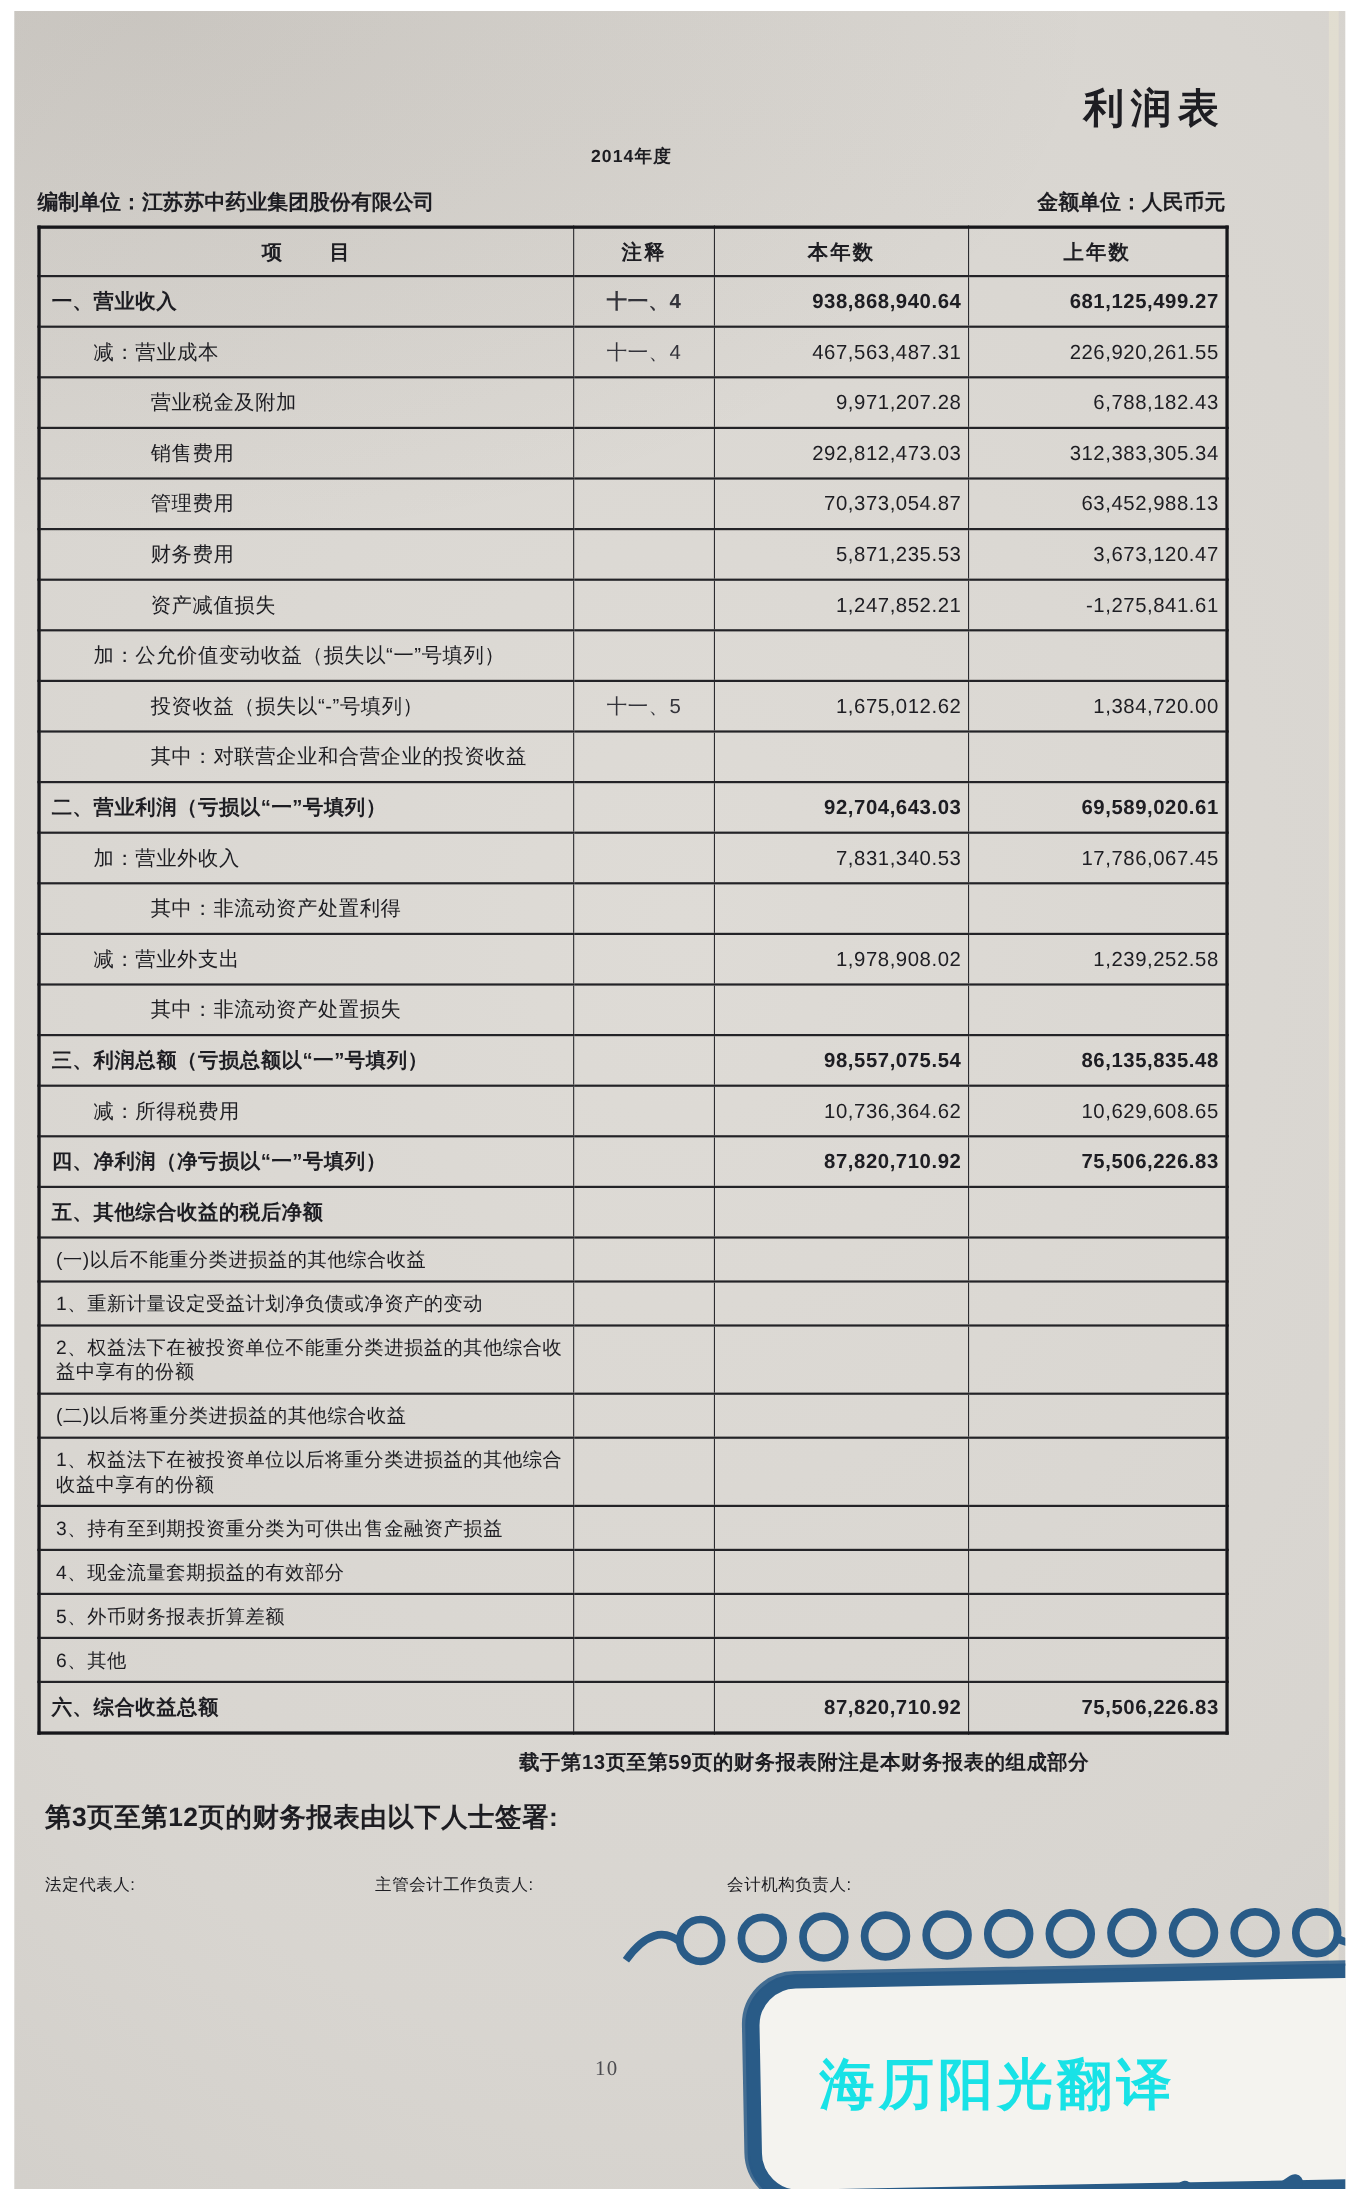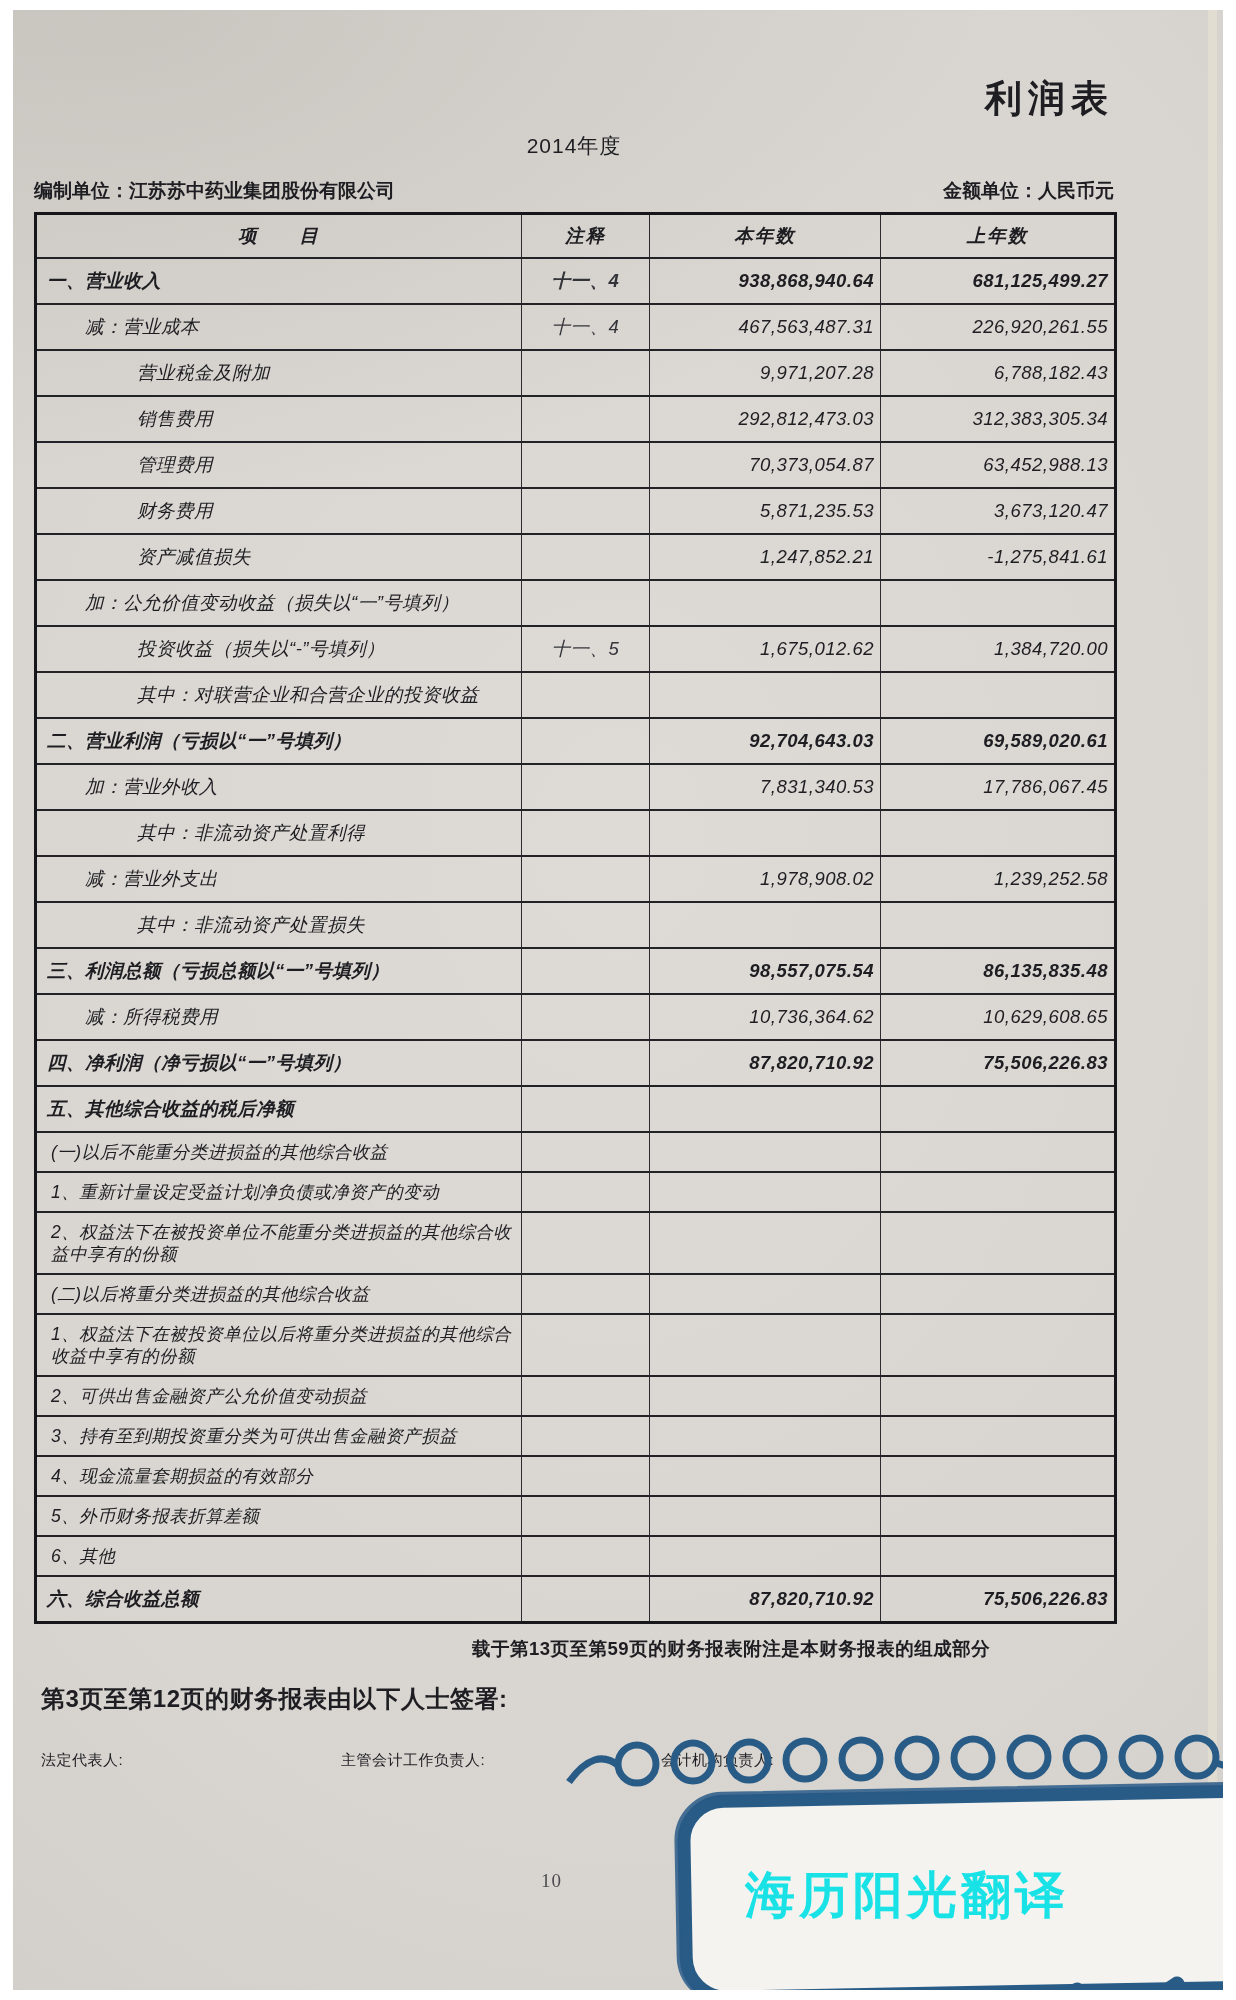--- a/index.html
+++ b/index.html
@@ -19,30 +19,29 @@
   .paper::after{ 
     content:"";position:absolute;top:0;right:6px;width:9px;height:100%;
     background:#e9e3d2;opacity:.55;
   }
   .title{
     margin:64px 0 0 21px;width:1080px;text-align:right;
     font-size:37px;font-weight:bold;letter-spacing:6px;
   }
   .subtitle{
     margin:8px 0 0 21px;width:1080px;text-align:center;
-    font-size:21px;font-weight:normal;letter-spacing:1px;
+    font-size:16px;font-weight:bold;letter-spacing:1px;
   }
   .meta{
     margin:18px 0 0 21px;width:1080px;display:flex;justify-content:space-between;
     font-size:19px;font-weight:bold;
   }
   table.statement{
     margin:8px 0 0 21px;width:1080px;border-collapse:collapse;table-layout:fixed;
     border:3px solid #17171b;
-    font-style:italic;
   }
   table.statement th,table.statement td{
     border-top:2px solid #232327;border-bottom:2px solid #232327;
     border-left:1.5px solid #2c2c30;border-right:1.5px solid #2c2c30;
     font-size:18.5px;letter-spacing:.5px;line-height:24px;
     vertical-align:middle;padding:10px 6px;
     overflow:hidden;
   }
   table.statement th{font-weight:bold;padding:9px 6px;letter-spacing:2px;}
   col.w-item{width:486px;}col.w-note{width:128px;}col.w-cur{width:231px;}col.w-pri{width:235px;}
@@ -243,26 +242,20 @@
     <td class="c-pri num"></td>
   </tr>
         <tr class="ls">
     <td class="c-item">(二)以后将重分类进损益的其他综合收益</td>
     <td class="c-note"></td>
     <td class="c-cur num"></td>
     <td class="c-pri num"></td>
   </tr>
         <tr class="ls">
     <td class="c-item">1、权益法下在被投资单位以后将重分类进损益的其他综合收益中享有的份额</td>
-    <td class="c-note"></td>
-    <td class="c-cur num"></td>
-    <td class="c-pri num"></td>
-  </tr>
-        <tr class="ls">
-    <td class="c-item">2、可供出售金融资产公允价值变动损益</td>
     <td class="c-note"></td>
     <td class="c-cur num"></td>
     <td class="c-pri num"></td>
   </tr>
         <tr class="ls">
     <td class="c-item">3、持有至到期投资重分类为可供出售金融资产损益</td>
     <td class="c-note"></td>
     <td class="c-cur num"></td>
     <td class="c-pri num"></td>
   </tr>

